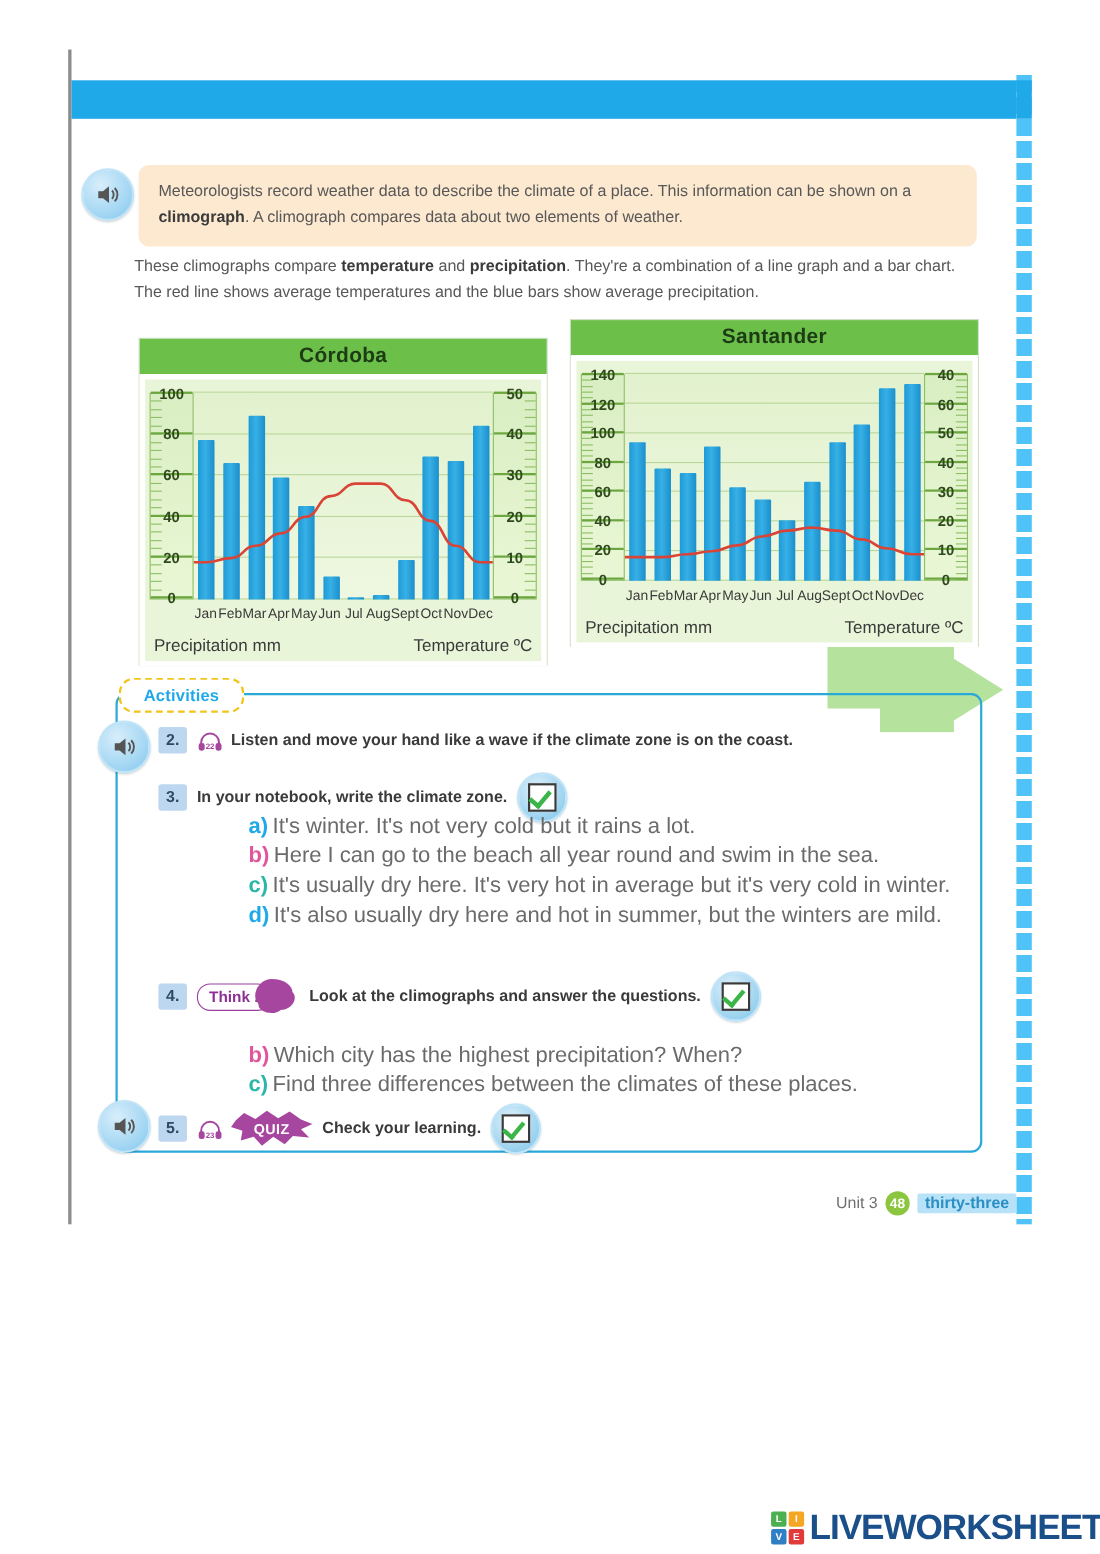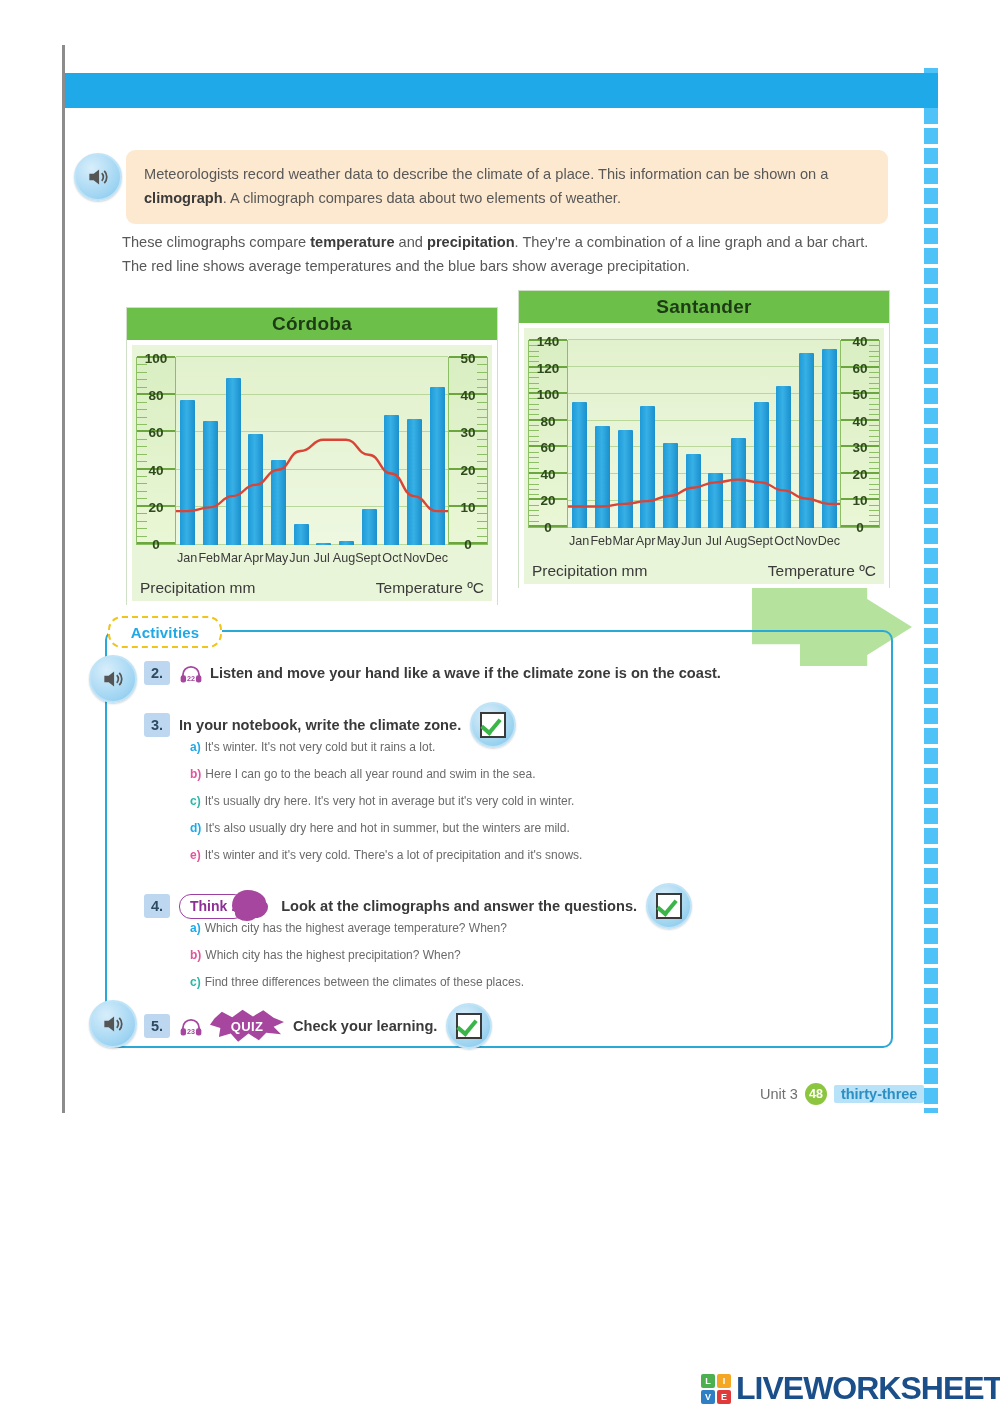--- a/index.html
+++ b/index.html
@@ -84,21 +84,21 @@
   .task{font-size:14.6px;font-weight:bold;color:#3a3a3a;}
   .hp{width:22px;height:16px;position:relative;display:inline-block;}
   .check{width:42px;height:42px;border-radius:50%;
      background:radial-gradient(circle at 38% 32%,#dff0fb,#9ad2ef 70%,#7ec4e7);
      border:2px solid #bfe3f7;display:flex;align-items:center;justify-content:center;
      box-shadow:0 1px 2px rgba(0,0,0,.15);}
   .check i{width:22px;height:22px;background:#fff;border:2px solid #3a3a3a;
      display:block;position:relative;}
   .check i:after{content:"";position:absolute;left:3px;top:1px;width:8px;height:15px;
      border:solid #3bb54a;border-width:0 4px 4px 0;transform:rotate(40deg);}
-  .opt{position:absolute;font-size:12px;color:#6a6a6a;}
+  .opt{position:absolute;font-size:20px;color:#6a6a6a;margin-left:36px;}
   .opt b{color:#1fa9e8;font-weight:bold;margin-right:4px;}
   .opt.pink b{color:#e0559b;}
   .opt.teal b{color:#2ab7a9;}
 
   .think{display:inline-flex;align-items:center;height:23px;padding:0 10px;
      border:1.6px solid #9b3fa0;border-radius:12px;background:#fff;
      font-size:14px;font-weight:bold;color:#8e2f95;position:relative;}
   .splat{position:absolute;left:52px;top:-5px;width:34px;height:28px;background:#a6469f;
      border-radius:45% 55% 50% 50%/55% 45% 55% 45%;
      box-shadow:6px 4px 0 -4px #a6469f,-2px 8px 0 -5px #a6469f;}
@@ -483,39 +483,33 @@
   </div>
   <div class="opt pink" style="left:190px;top:767px;">
     <b>b)</b><span>Here I can go to the beach all year round and swim in the sea.</span>
   </div>
   <div class="opt teal" style="left:190px;top:794px;">
     <b>c)</b><span>It's usually dry here. It's very hot in average but it's very cold in winter.</span>
   </div>
   <div class="opt" style="left:190px;top:821px;">
     <b>d)</b><span>It's also usually dry here and hot in summer, but the winters are mild.</span>
   </div>
-  <div class="opt pink" style="left:190px;top:848px;">
-    <b>e)</b><span>It's winter and it's very cold. There's a lot of precipitation and it's snows.</span>
-  </div>
 
   <div class="row" style="left:144px;top:883px;">
     <span class="num">4.</span>
     <span class="think">
       <span>Think .</span>
       <span class="splat"></span>
     </span>
     <span class="task" style="margin-left:26px;">Look at the climographs and answer the questions.</span>
     <span class="check">
         <i></i>
       </span>
   </div>
 
-  <div class="opt" style="left:190px;top:921px;">
-    <b>a)</b><span>Which city has the highest average temperature? When?</span>
-  </div>
   <div class="opt pink" style="left:190px;top:948px;">
     <b>b)</b><span>Which city has the highest precipitation? When?</span>
   </div>
   <div class="opt teal" style="left:190px;top:975px;">
     <b>c)</b><span>Find three differences between the climates of these places.</span>
   </div>
 
   <div class="row" style="left:144px;top:1003px;">
     <span class="num">5.</span>
     <span class="hp">

